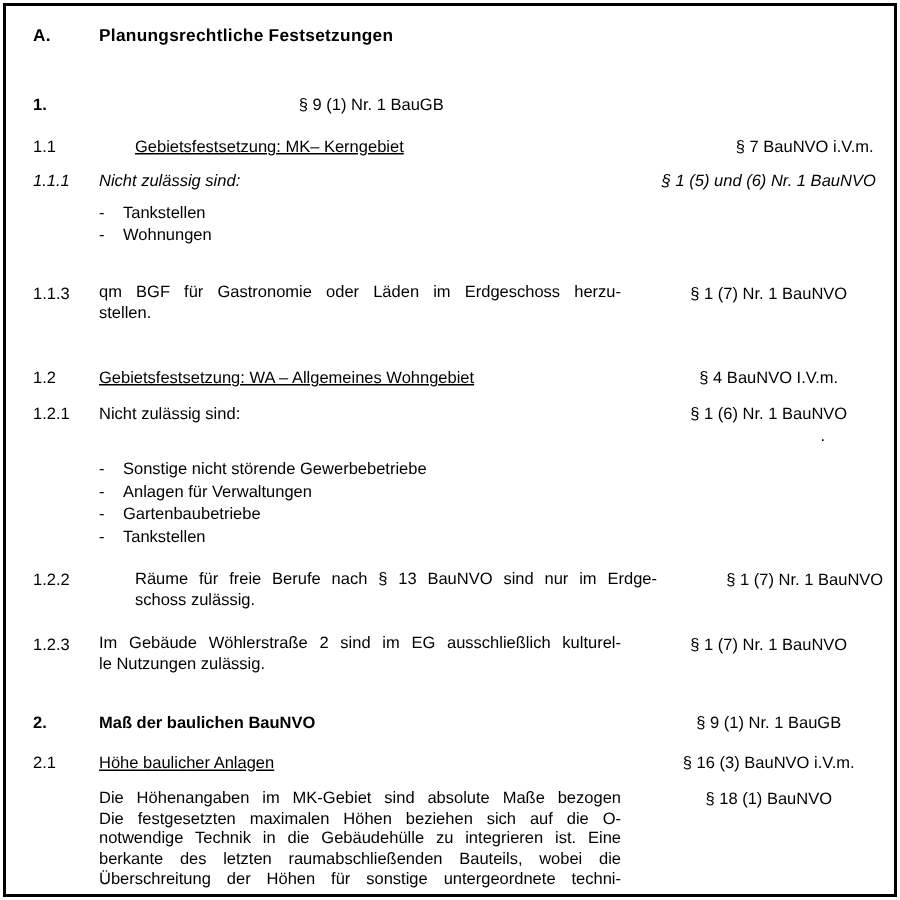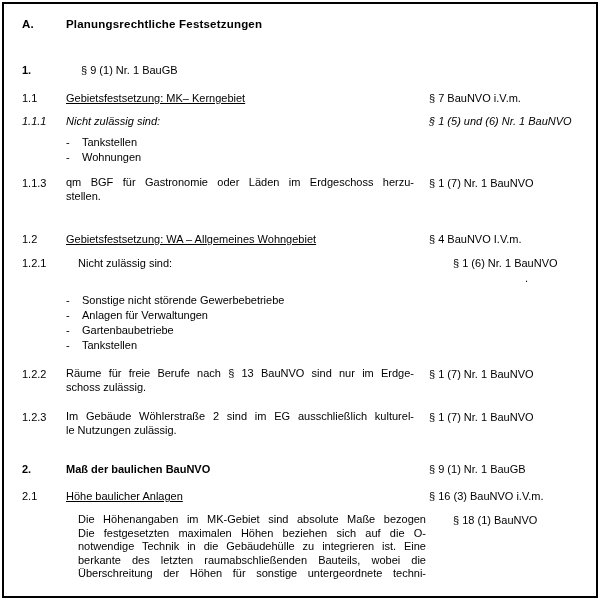--- a/index.html
+++ b/index.html
@@ -24,20 +24,21 @@
     display: grid;
     grid-template-columns: 44px 348px 1fr;
     align-items: start;
   }
   .num  { line-height: 14px; }
   .content { line-height: 14px; }
   .ref  {
     padding-left: 15px;
     white-space: nowrap;
     line-height: 14px;
+    text-align: center;
   }
   .bold { font-weight: bold; }
   .u    { text-decoration: underline; }
   .hdr  { font-size: 11.5px; letter-spacing: 0.2px; }
 
   
   .pline { line-height: 13.5px; }
   .jl {
     text-align: justify;
     height: 13.5px;
@@ -49,24 +50,24 @@
   
   .bullet { display: grid; grid-template-columns: 16px 1fr; line-height: 15px; }
 
   .ref-note { padding-left: 72px; line-height: 16px; }
 
   
   .mt32 { margin-top: 32px; }
   .mt29 { margin-top: 29px; }
   .mt25 { margin-top: 25px; }
   .mt16 { margin-top: 16px; }
-  .mt14 { margin-top: 14px; }
+  .mt14 { margin-top: 14px; gap: 24px; }
   .mt13 { margin-top: 13px; }
-  .mt11 { margin-top: 11px; }
-  .mt10 { margin-top: 10px; gap: 12px; }
+  .mt11 { margin-top: 24px; }
+  .mt10 { margin-top: 10px; }
   .mt9  { margin-top: 9px; font-style: italic; }
   .mt7  { margin-top: 7px; }
 </style>
 </head>
 <body>
 
 <div class="canvas">
   <div class="page">
 
     <div class="row">

